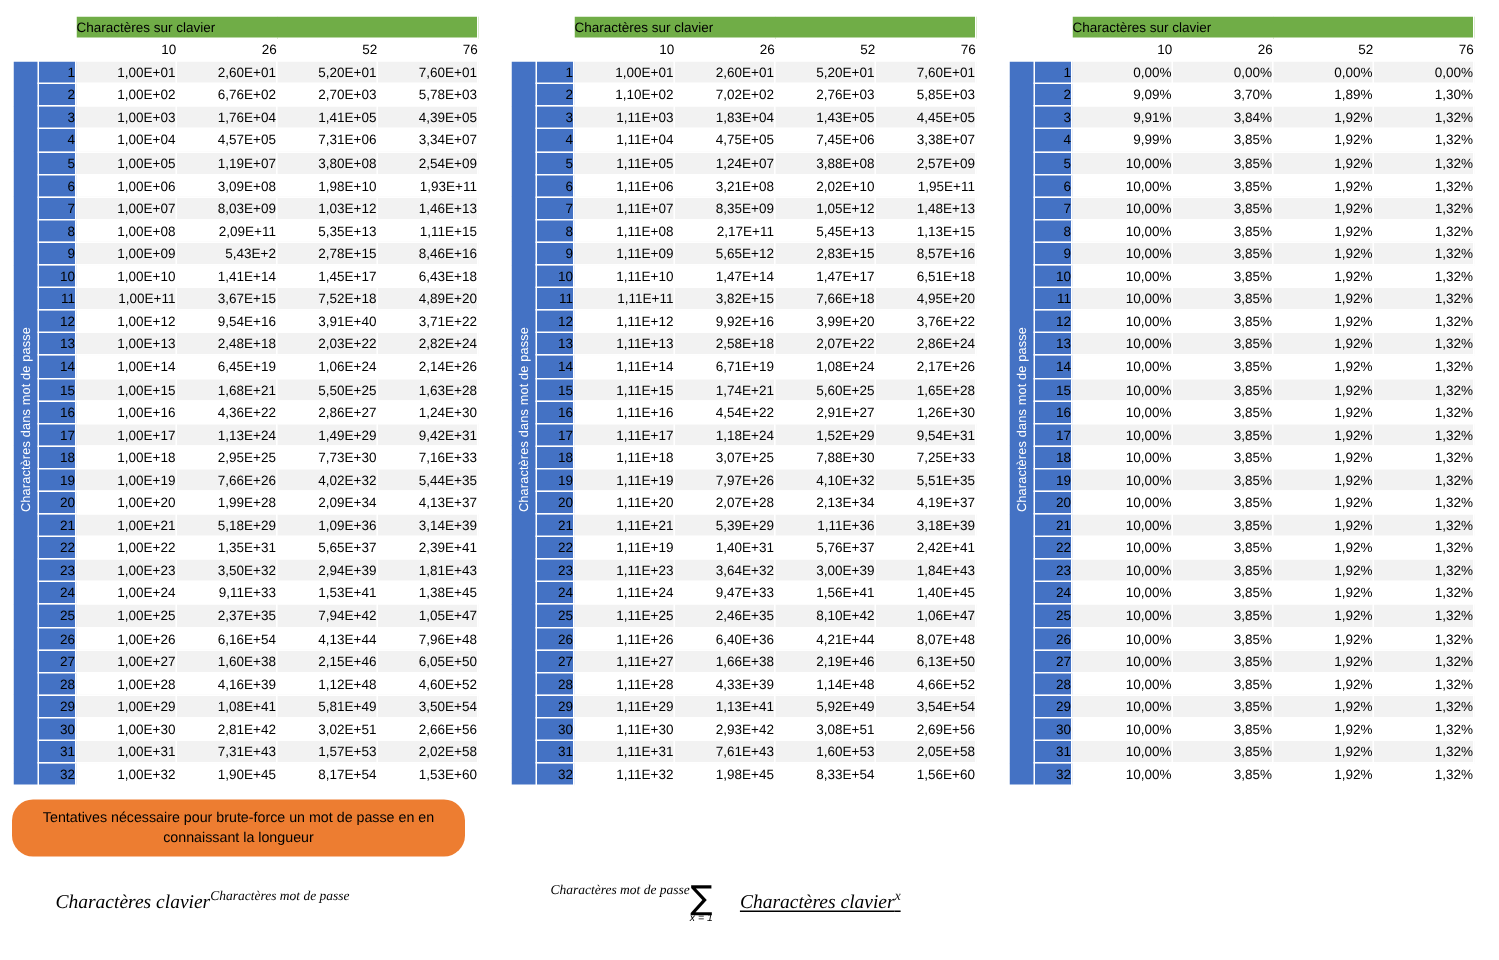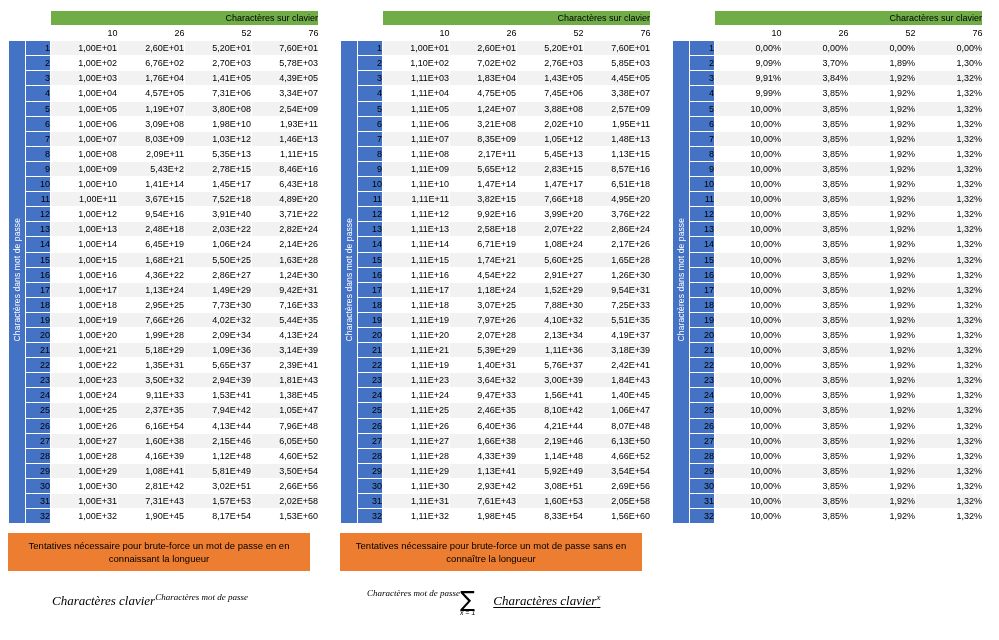--- a/index.html
+++ b/index.html
@@ -56,21 +56,21 @@
     display: inline-block;
     letter-spacing: 0.1px;
   }
   .corner-blank {
     background: #ffffff;
     border: none;
   }
   .title-band {
     background: #70ad47;
     color: #ffffff;
-    text-align: right;
+    text-align: left;
     font-size: 9.5px;
     height: 15px;
     line-height: 15px;
     border: 1px solid #ffffff;
   }
   .colhead {
     background: #ffffff;
     color: #000000;
     text-align: right;
     font-size: 9px;
@@ -105,31 +105,31 @@
     text-align: center;
     padding: 6px 4px;
     line-height: 13px;
     width: 302px;
     box-sizing: border-box;
     min-height: 38px;
     display: flex;
     align-items: center;
     justify-content: center;
   }
-  .caption.tall { min-height: 38px; }
+  .caption.tall { min-height: 38px; border-radius: 14px; }
 
   .formula {
     position: absolute;
     font-family: "Liberation Serif", serif;
     font-style: italic;
     color: #000;
     white-space: nowrap;
   }
   #formula-1 {
-    left: 52px;
+    left: 37px;
     top: 592px;
     font-size: 13px;
   }
   #formula-1 .sup {
     font-size: 9px;
     vertical-align: super;
   }
   #formula-2 {
     left: 367px;
     top: 588px;
@@ -327,21 +327,21 @@
             <td class="val">1,00E+19</td>
             <td class="val">7,66E+26</td>
             <td class="val">4,02E+32</td>
             <td class="val">5,44E+35</td>
           </tr>
       <tr class="even">
             <td class="rowhead">20</td>
             <td class="val">1,00E+20</td>
             <td class="val">1,99E+28</td>
             <td class="val">2,09E+34</td>
-            <td class="val">4,13E+24</td>
+            <td class="val">4,13E+37</td>
           </tr>
       <tr class="odd">
             <td class="rowhead">21</td>
             <td class="val">1,00E+21</td>
             <td class="val">5,18E+29</td>
             <td class="val">1,09E+36</td>
             <td class="val">3,14E+39</td>
           </tr>
       <tr class="even">
             <td class="rowhead">22</td>
@@ -660,21 +660,20 @@
           </tr>
       <tr class="even">
             <td class="rowhead">32</td>
             <td class="val">1,11E+32</td>
             <td class="val">1,98E+45</td>
             <td class="val">8,33E+54</td>
             <td class="val">1,56E+60</td>
           </tr>
     </tbody>
       </table>
-    <div class="caption tall">Tentatives nécessaire pour brute-force un mot de passe sans en connaître la longueur</div>
   </div>
 
   <div class="panel" id="panel-2">
     <table class="grid">
       <tbody>
           <tr>
         <td class="corner-blank" rowspan="2"></td>
         <td class="corner-blank"></td>
         <td class="title-band" colspan="4">Charactères sur clavier</td>
       </tr>

